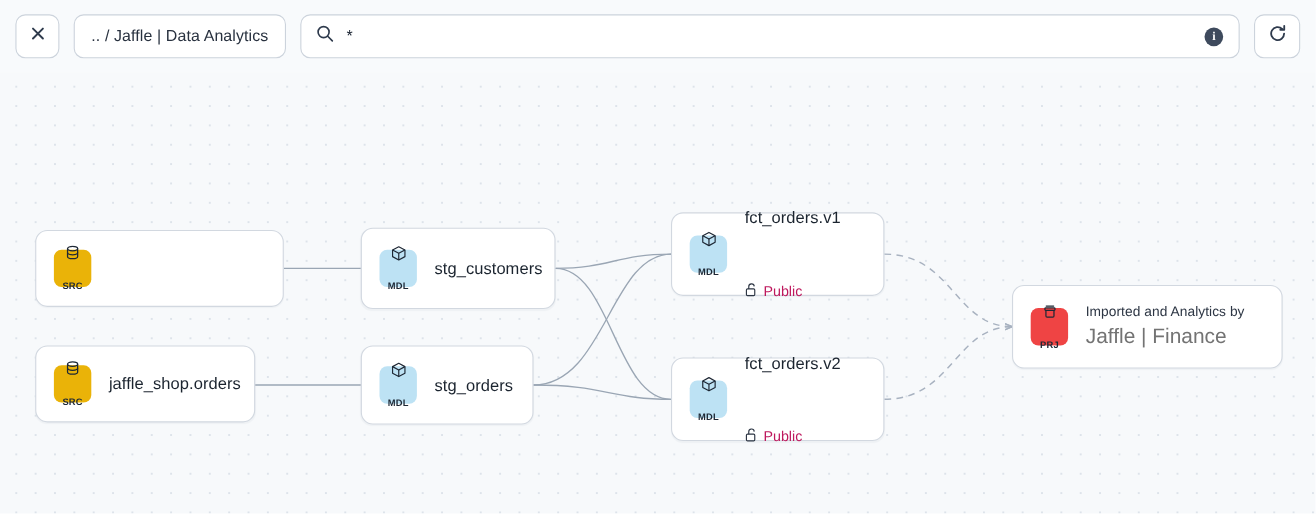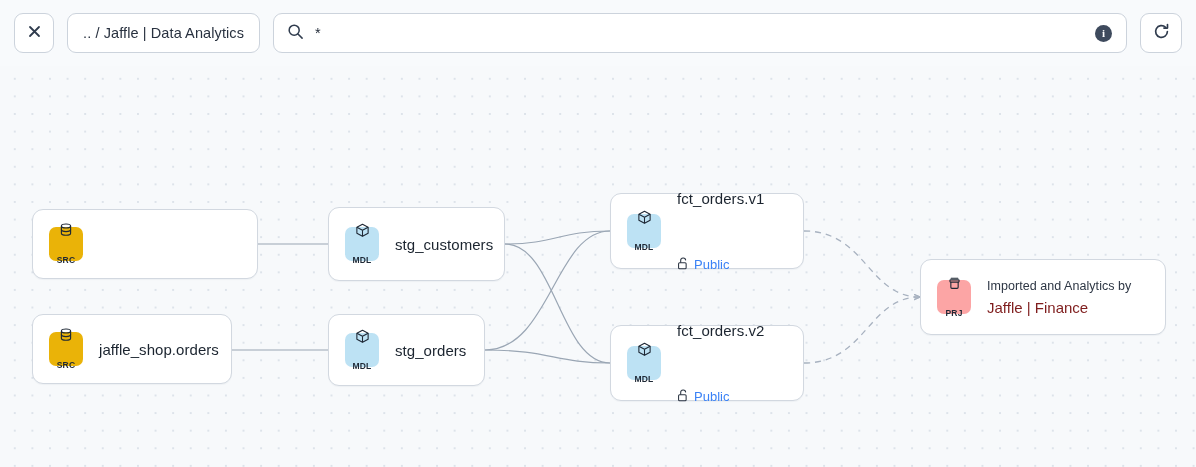--- a/index.html
+++ b/index.html
@@ -153,21 +153,21 @@
     font-size: 8.5px;
     font-weight: bold;
     letter-spacing: .2px;
     line-height: 9px;
     margin-top: 18px;
     font-family: "Liberation Sans", sans-serif;
   }
 
   .badge-src { background: #eab308; }
   .badge-mdl { background: #bde2f4; }
-  .badge-prj { background: #fca5a5; }
+  .badge-prj { background: #ef4444; }
 
   .node-body {
     display: flex;
     flex-direction: column;
     justify-content: center;
     gap: 6px;
     min-width: 0;
   }
 
   .node-title {
@@ -175,34 +175,34 @@
     color: #1b242f;
     white-space: nowrap;
     letter-spacing: .05px;
   }
 
   .node-sub {
     display: flex;
     align-items: center;
     gap: 5px;
     font-size: 13px;
-    color: #3b82f6;
+    color: #be185d;
     white-space: nowrap;
     margin-top: 44px;
   }
 
   .node-pre {
     font-size: 12.5px;
     color: #2d3644;
     white-space: nowrap;
     letter-spacing: .05px;
   }
   .node-strong {
-    font-size: 15px;
-    color: #7f1d1d;
+    font-size: 19px;
+    color: #737373;
     white-space: nowrap;
   }
 </style>
 </head>
 <body>
 
 <div id="app">
 
   <div class="toolbar">
 

